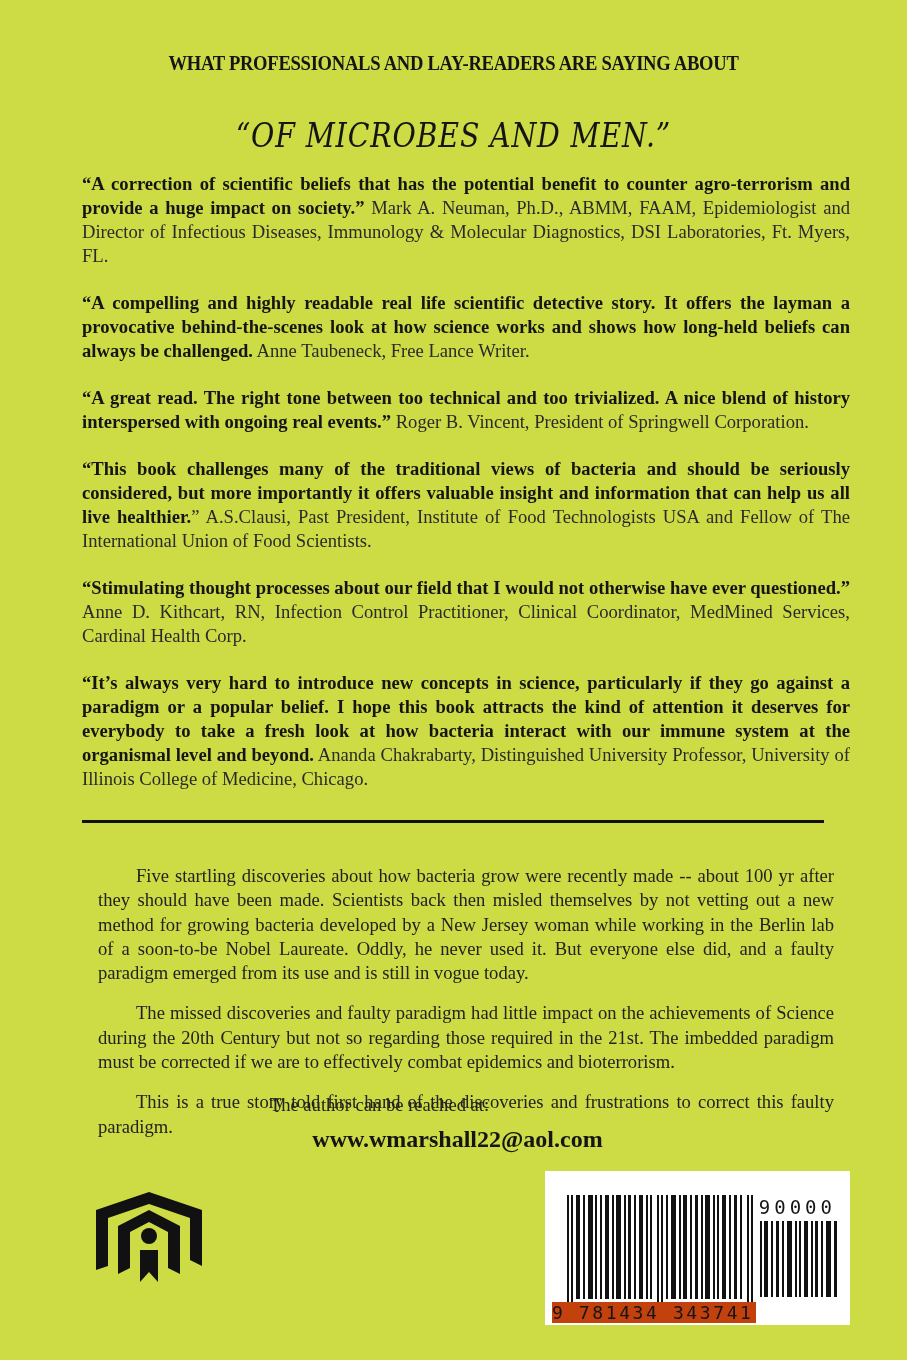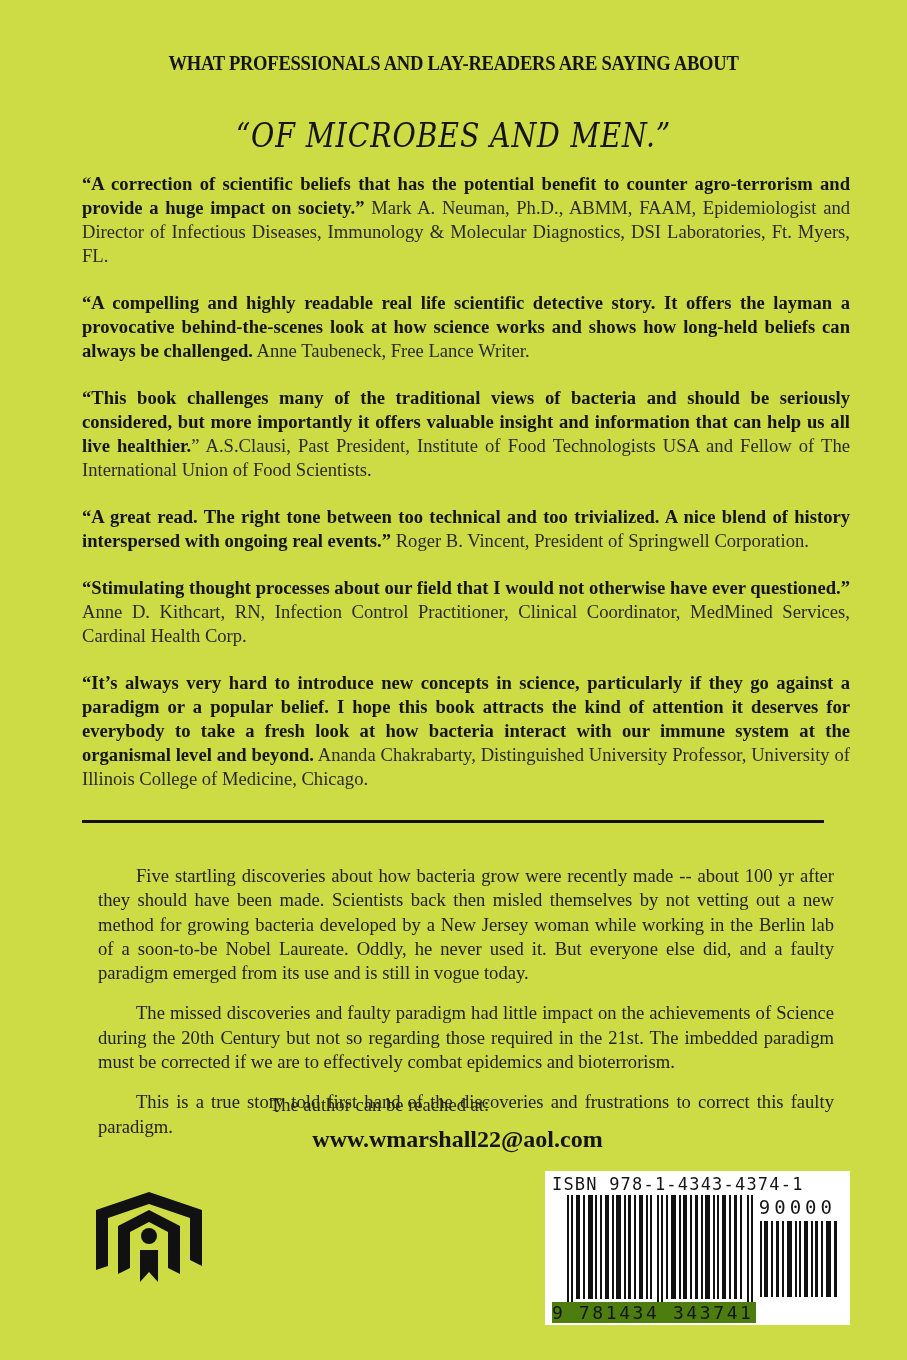--- a/index.html
+++ b/index.html
@@ -64,36 +64,36 @@
     position: absolute; left: 7px; top: 3px;
     font-family: "DejaVu Sans Mono", monospace; font-size: 17px; letter-spacing: 1.2px;
   }
   .price-text {
     position: absolute; right: 14px; top: 25px;
     font-family: "DejaVu Sans Mono", monospace; font-size: 19px; letter-spacing: 4px;
   }
   .ean-digits {
     position: absolute; left: 7px; bottom: 2px;
     font-family: "DejaVu Sans Mono", monospace; font-size: 18px; letter-spacing: 2.6px;
-    background: #4d7c0f; padding-right: 2px;
+    background: #c2410c; padding-right: 2px;
   }
   .bars-main { position: absolute; left: 22px; top: 24px; }
   .bars-addon { position: absolute; left: 215px; top: 50px; }
 </style>
 </head>
 <body>
 
 <div class="heading">WHAT PROFESSIONALS AND LAY-READERS ARE SAYING ABOUT</div>
 <div class="title">“OF MICROBES AND MEN.”</div>
 
 <div class="quotes">
   <p class="quote"><b>“A correction of scientific beliefs that has the potential benefit to counter agro-terrorism and provide a huge impact on society.”</b><span class="attr"> Mark A. Neuman, Ph.D., ABMM, FAAM, Epidemiologist and Director of Infectious Diseases, Immunology &amp; Molecular Diagnostics, DSI Laboratories, Ft. Myers, FL.</span></p>
   <p class="quote"><b>“A compelling and highly readable real life scientific detective story. It offers the layman a provocative behind-the-scenes look at how science works and shows how long-held beliefs can always be challenged.</b><span class="attr"> Anne Taubeneck, Free Lance Writer.</span></p>
+  <p class="quote"><b>“A great read. The right tone between too technical and too trivialized. A nice blend of history interspersed with ongoing real events.”</b><span class="attr"> Roger B. Vincent, President of Springwell Corporation.</span></p>
   <p class="quote"><b>“This book challenges many of the traditional views of bacteria and should be seriously considered, but more importantly it offers valuable insight and information that can help us all live healthier.</b><span class="attr">” A.S.Clausi, Past President, Institute of Food Technologists USA and Fellow of The International Union of Food Scientists.</span></p>
-  <p class="quote"><b>“A great read. The right tone between too technical and too trivialized. A nice blend of history interspersed with ongoing real events.”</b><span class="attr"> Roger B. Vincent, President of Springwell Corporation.</span></p>
   <p class="quote"><b>“Stimulating thought processes about our field that I would not otherwise have ever questioned.”</b><span class="attr"> Anne D. Kithcart, RN, Infection Control Practitioner, Clinical Coordinator, MedMined Services, Cardinal Health Corp.</span></p>
   <p class="quote"><b>“It’s always very hard to introduce new concepts in science, particularly if they go against a paradigm or a popular belief. I hope this book attracts the kind of attention it deserves for everybody to take a fresh look at how bacteria interact with our immune system at the organismal level and beyond.</b><span class="attr"> Ananda Chakrabarty, Distinguished University Professor, University of Illinois College of Medicine, Chicago.</span></p>
 </div>
 
 <div class="divider"></div>
 
 <div class="blurb">
   <p>Five startling discoveries about how bacteria grow were recently made -- about 100 yr after they should have been made. Scientists back then misled themselves by not vetting out a new method for growing bacteria developed by a New Jersey woman while working in the Berlin lab of a soon-to-be Nobel Laureate. Oddly, he never used it. But everyone else did, and a faulty paradigm emerged from its use and is still in vogue today.</p>
   <p>The missed discoveries and faulty paradigm had little impact on the achievements of Science during the 20th Century but not so regarding those required in the 21st. The imbedded paradigm must be corrected if we are to effectively combat epidemics and bioterrorism.</p>
   <p>This is a true story told first hand of the discoveries and frustrations to correct this faulty paradigm.</p>
@@ -109,21 +109,20 @@
 
     <path d="M30 38 L61 22 L92 38 L92 86 L80 80 L80 44 L61 34 L42 44 L42 80 L30 86 Z" fill="#111"></path>
 
     <circle cx="61" cy="48" r="8" fill="#111"></circle>
 
     <path d="M52 62 L70 62 L70 94 L61 84 L52 94 Z" fill="#111"></path>
   </svg>
 </div>
 
 <div class="barcode-box">
-  <div class="isbn-text">ISBN 978-1-4343-4374-1</div>
   <svg class="bars-main" width="190" height="118" viewBox="0 0 190 118">
     <g fill="#111">
       <rect x="0" y="0" width="2" height="118"></rect>
         <rect x="4" y="0" width="2" height="118"></rect>
       <rect x="9" y="0" width="4" height="104"></rect>
         <rect x="16" y="0" width="2" height="104"></rect>
       <rect x="21" y="0" width="5" height="104"></rect>
         <rect x="28" y="0" width="2" height="104"></rect>
       <rect x="33" y="0" width="2" height="104"></rect>
         <rect x="38" y="0" width="4" height="104"></rect>

